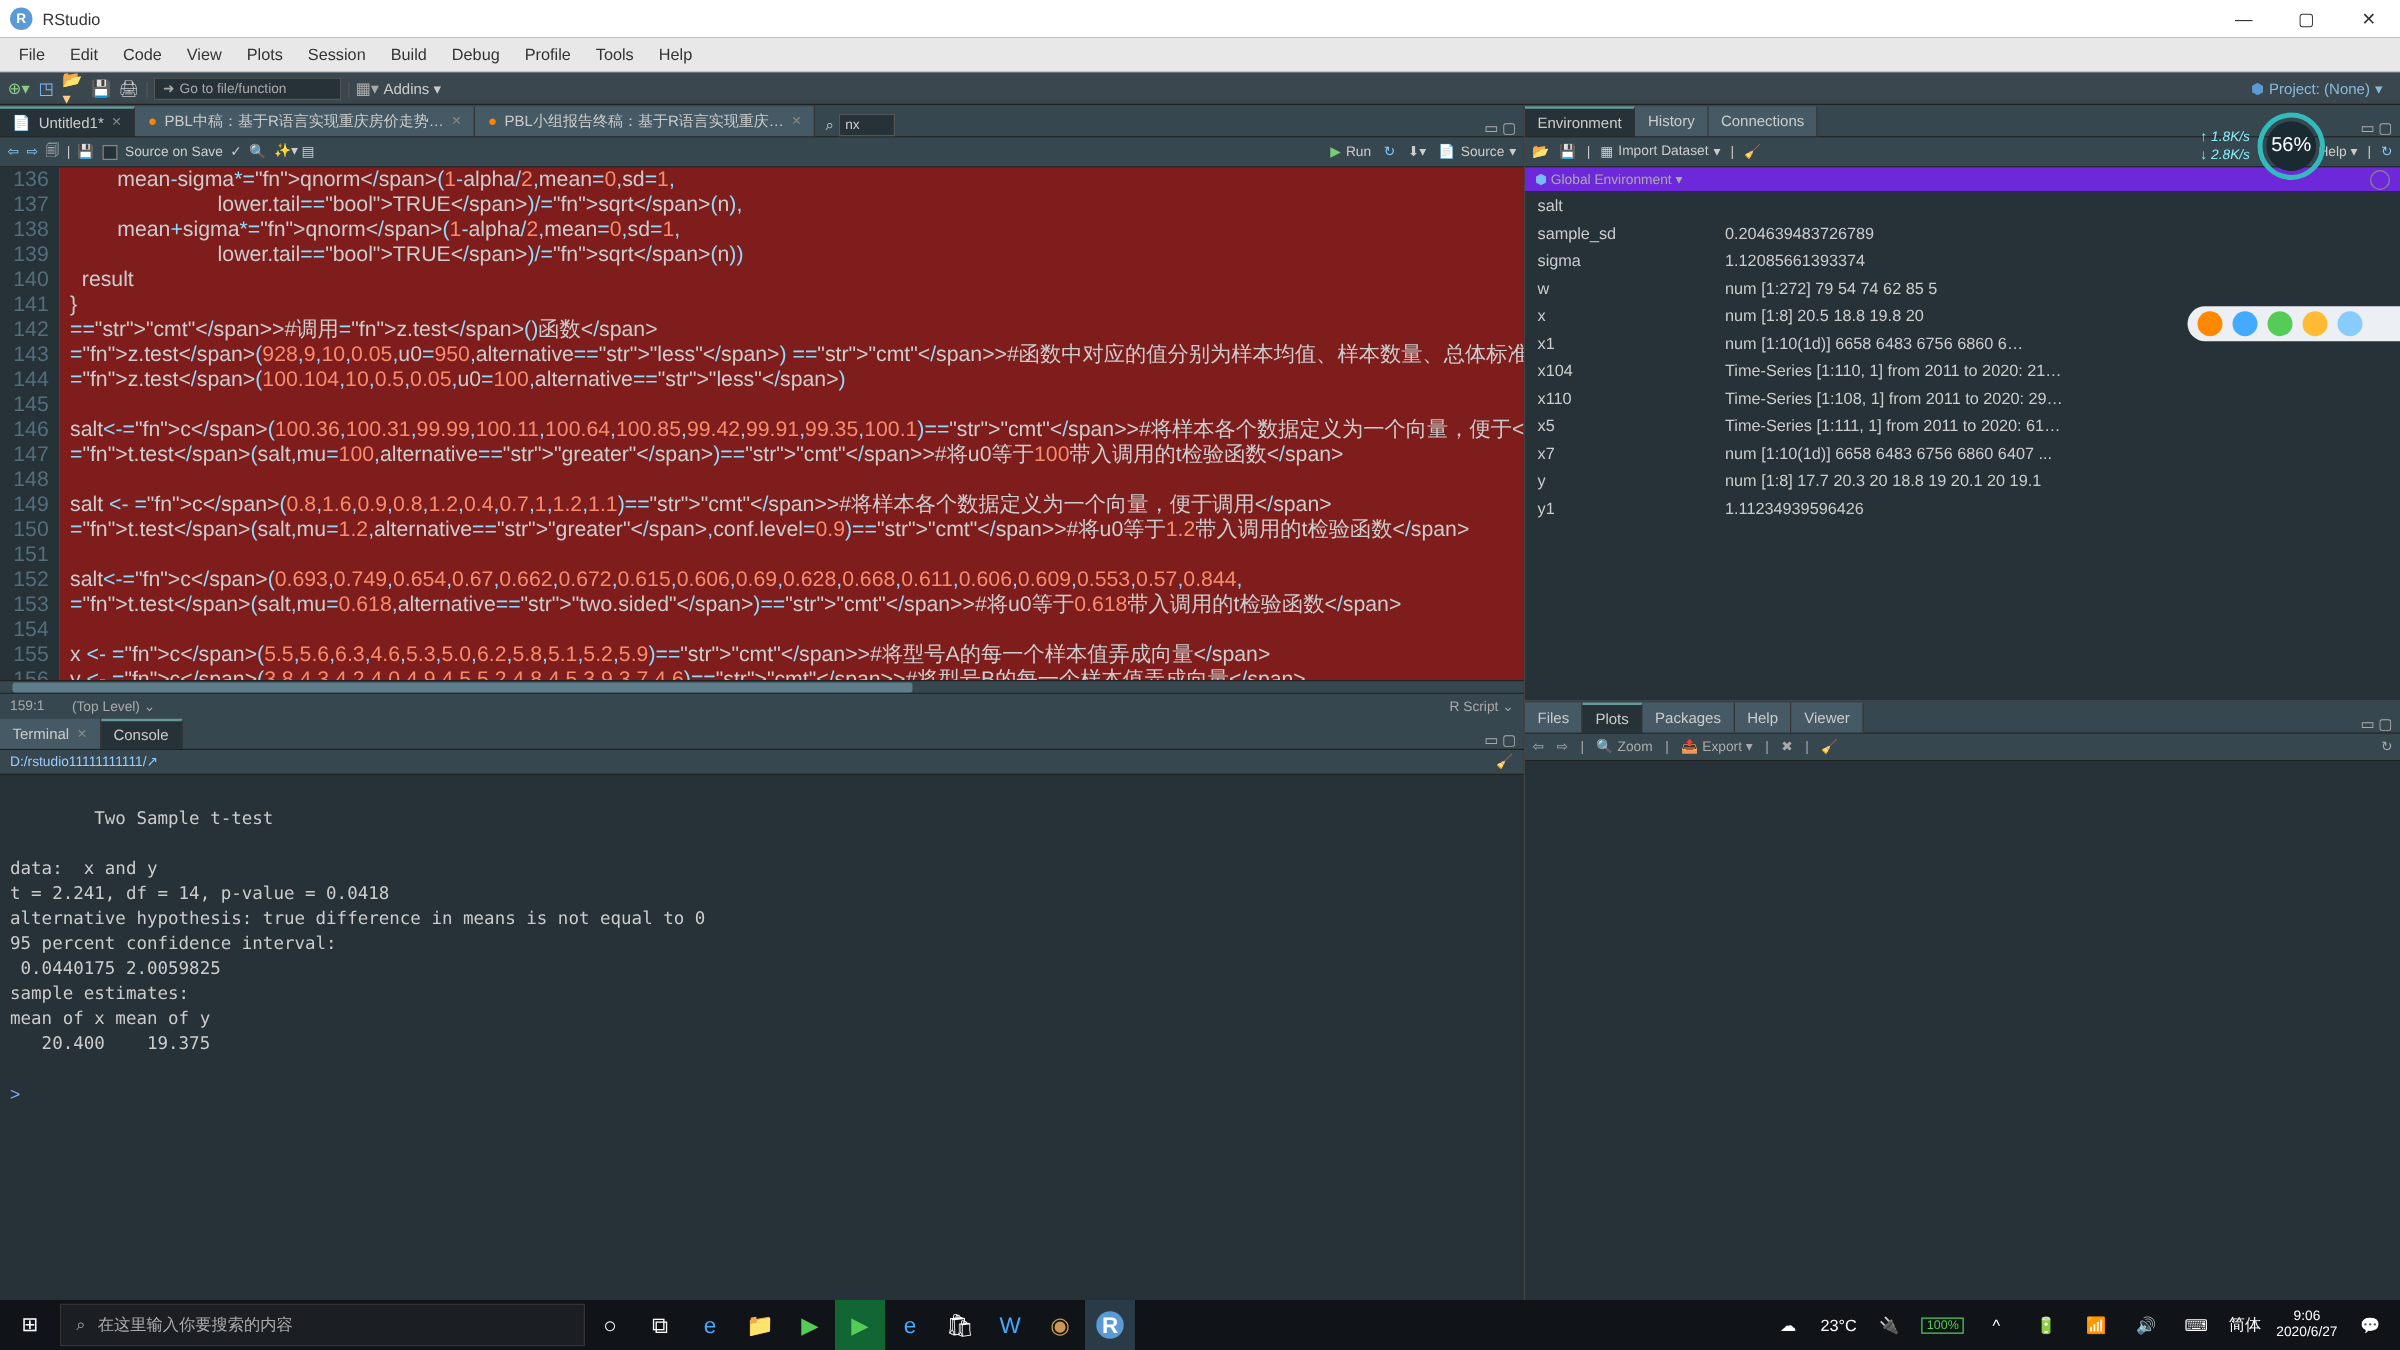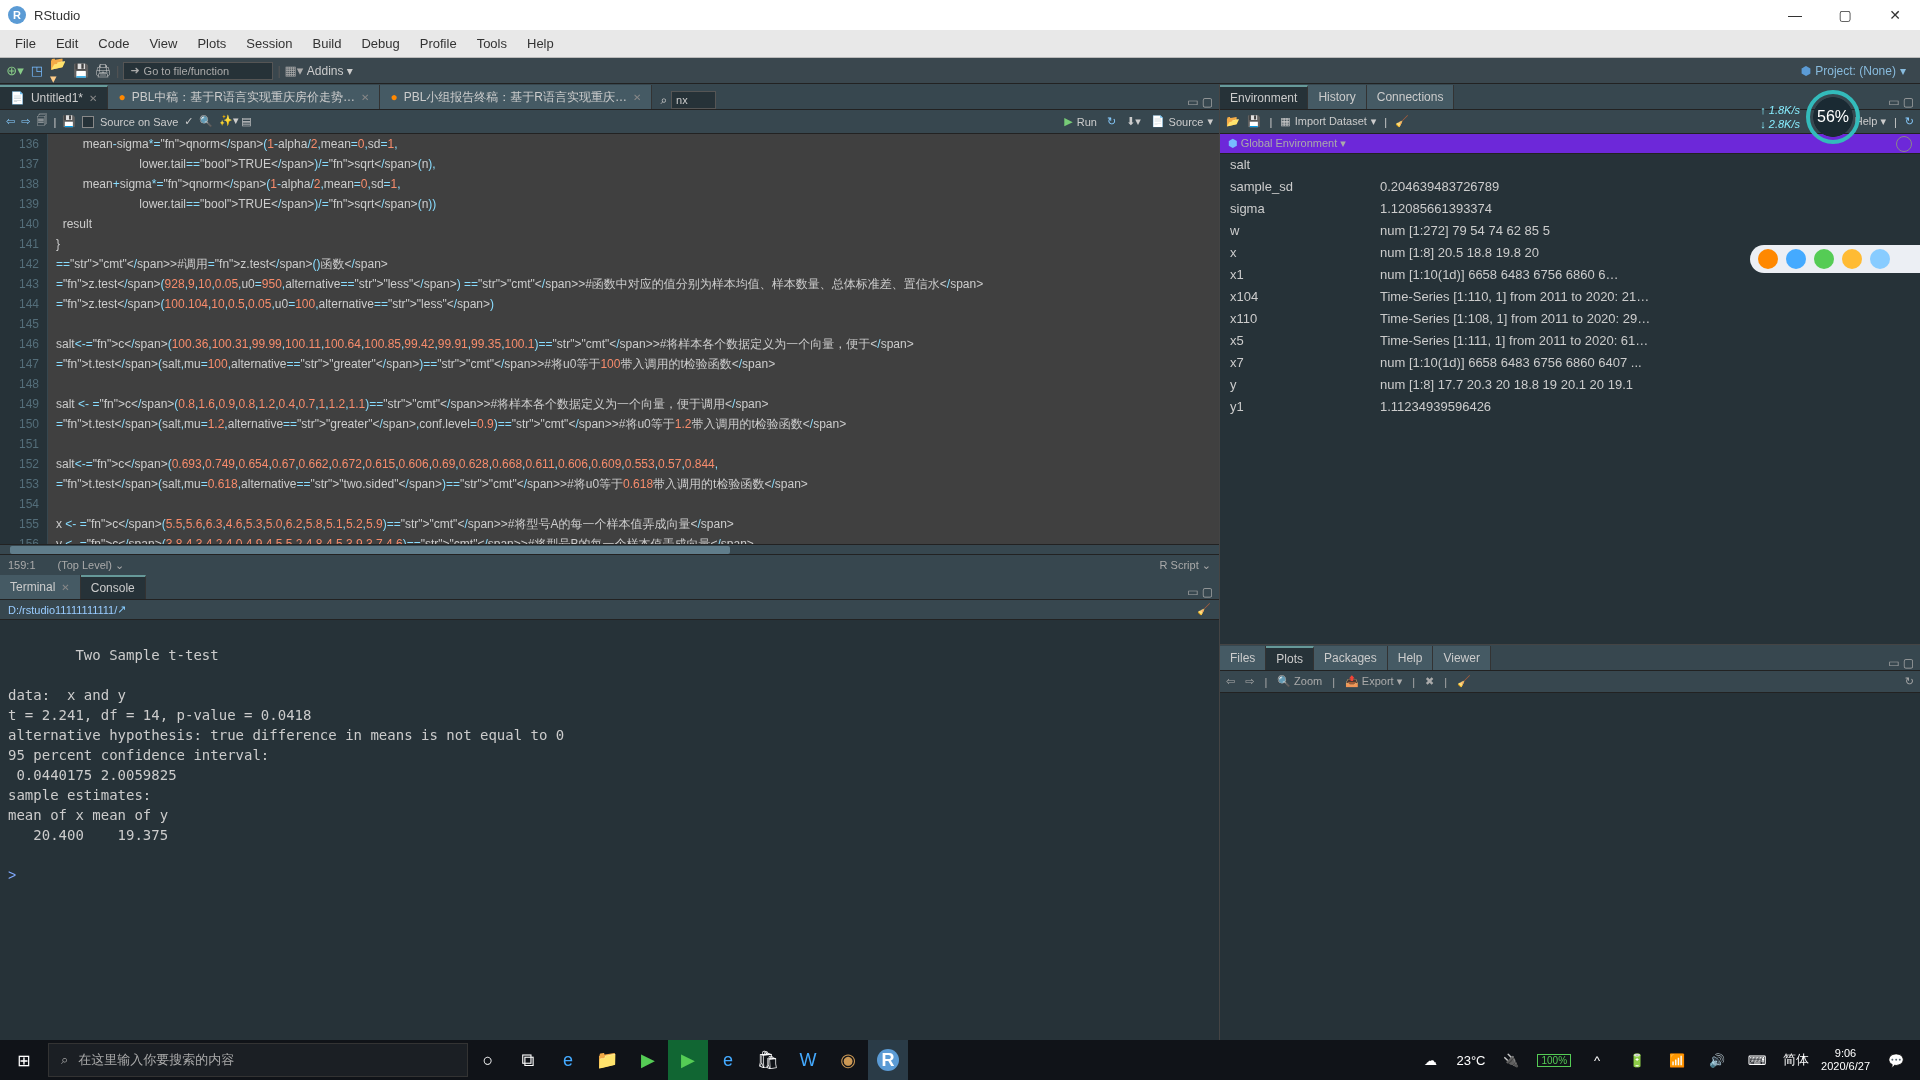--- a/index.html
+++ b/index.html
@@ -22,21 +22,21 @@
 .tab { height:24px; padding:0 10px; display:flex; align-items:center; gap:6px; background:#455a64; border-right:1px solid #333; color:#ccc; }
 .tab.active { background:#263238; border-top:2px solid #699; }
 .tab .x { color:#888; font-size:10px; }
 .searchtab { display:flex; align-items:center; padding:0 8px; gap:4px; }
 .searchtab input { background:#263238; border:1px solid #555; color:#ccc; height:18px; width:45px; padding-left:4px; font-size:11px; }
 .srctoolbar { height:24px; background:#37474f; display:flex; align-items:center; padding:0 6px; gap:8px; font-size:11px; border-bottom:1px solid #222; }
 .srctoolbar .l { display:flex; align-items:center; gap:6px; flex:1; }
 .srctoolbar .r { display:flex; align-items:center; gap:10px; }
 .chk { width:12px; height:12px; border:1px solid #888; background:#263238; }
 .rbtn { display:flex; align-items:center; gap:4px; }
-.editor { flex:1; background:#404040; font-family:Consolas,monospace; font-size:12px; display:flex; overflow:hidden; }
+.editor { flex:1; background:#7f1d1d; font-family:Consolas,monospace; font-size:17px; display:flex; overflow:hidden; }
 .gutter { width:48px; background:#263238; color:#546e7a; text-align:right; padding-right:8px; line-height:20px; border-right:1px solid #37474f; }
 .codarea { flex:1; padding-left:8px; line-height:20px; white-space:pre; overflow:hidden; }
 .num { color:#f78c6c; }
 .op { color:#89ddff; }
 .statusbar { height:22px; background:#37474f; display:flex; align-items:center; padding:0 8px; font-size:11px; color:#aaa; border-top:1px solid #222; }
 .statusbar .l { display:flex; gap:22px; flex:1; }
 .statusbar .r { display:flex; gap:8px;padding-left:38px; }
 .constabs { height:24px; background:#37474f; display:flex; align-items:flex-end; font-size:12px; border-bottom:1px solid #222; }
 .constoolbar { height:20px; background:#37474f; display:flex; align-items:center; padding:0 8px; font-size:11px; border-bottom:1px solid #222; color:#9cf; }
 .console { flex:1; font-family:Consolas,monospace; font-size:14px; padding:5px 8px; line-height:20px; white-space:pre; overflow:hidden; }
@@ -44,21 +44,21 @@
 .envtoolbar { height:24px; background:#37474f; display:flex; align-items:center; padding:0 6px; font-size:11px; border-bottom:1px solid #222; }
 .envtoolbar .l { display:flex; gap:8px; align-items:center; flex:1; }
 .envtoolbar .r { display:flex; gap:8px; align-items:center; }
 .envscope { height:20px; background:#6d28d9; display:flex; align-items:center; padding:0 8px; font-size:11px; border-bottom:1px solid #222; color:#aaa; justify-content:space-between;gap:24px; }
 .envlist { flex:1; font-family:Consolas,monospace; font-size:13px; line-height:22px; overflow:hidden; background:#263238; position:relative; }
 .envrow { display:flex; padding:0 10px; }
 .envrow .name { width:150px; color:#ccc; }
 .envrow .val { color:#ccc; flex:1; overflow:hidden; text-overflow:ellipsis; white-space:nowrap; }
 .hscroll { height:10px; background:#37474f; border-top:1px solid #222; position:relative; }
 .hscroll .thumb { position:absolute; height:8px; background:#607d8b; border-radius:2px; top:1px; }
-.plotsec { height:396px; display:flex; flex-direction:column; border-top:1px solid #444; }
+.plotsec { height:480px; display:flex; flex-direction:column; border-top:1px solid #444; }
 .plottoolbar { height:22px; background:#37474f; display:flex; align-items:center; padding:0 6px; font-size:11px; border-bottom:1px solid #222; gap:10px; color:#aaa; }
 .plotarea { flex:1; background:#263238; }
 .taskbar { height:40px; background:#101318; display:flex; align-items:center; color:#fff; font-size:13px; }
 .start { width:48px; height:40px; display:flex; align-items:center; justify-content:center; font-size:16px; }
 .searchbox { flex:0 0 420px; height:34px; background:#1b1f24; display:flex; align-items:center; padding:0 12px; color:#aaa; gap:10px; border:1px solid #333; margin:3px 0; }
 .tray { margin-left:auto; display:flex; align-items:center; gap:12px; padding-right:10px; height:40px; }
 .tbicon { width:40px; height:40px; display:flex; align-items:center; justify-content:center; font-size:18px; }
 .tbicon.r { width:28px; font-size:13px; }
 .clock { display:flex; flex-direction:column; align-items:center; font-size:11px; line-height:13px; }
 .wandicn { width:16px; height:16px; }

